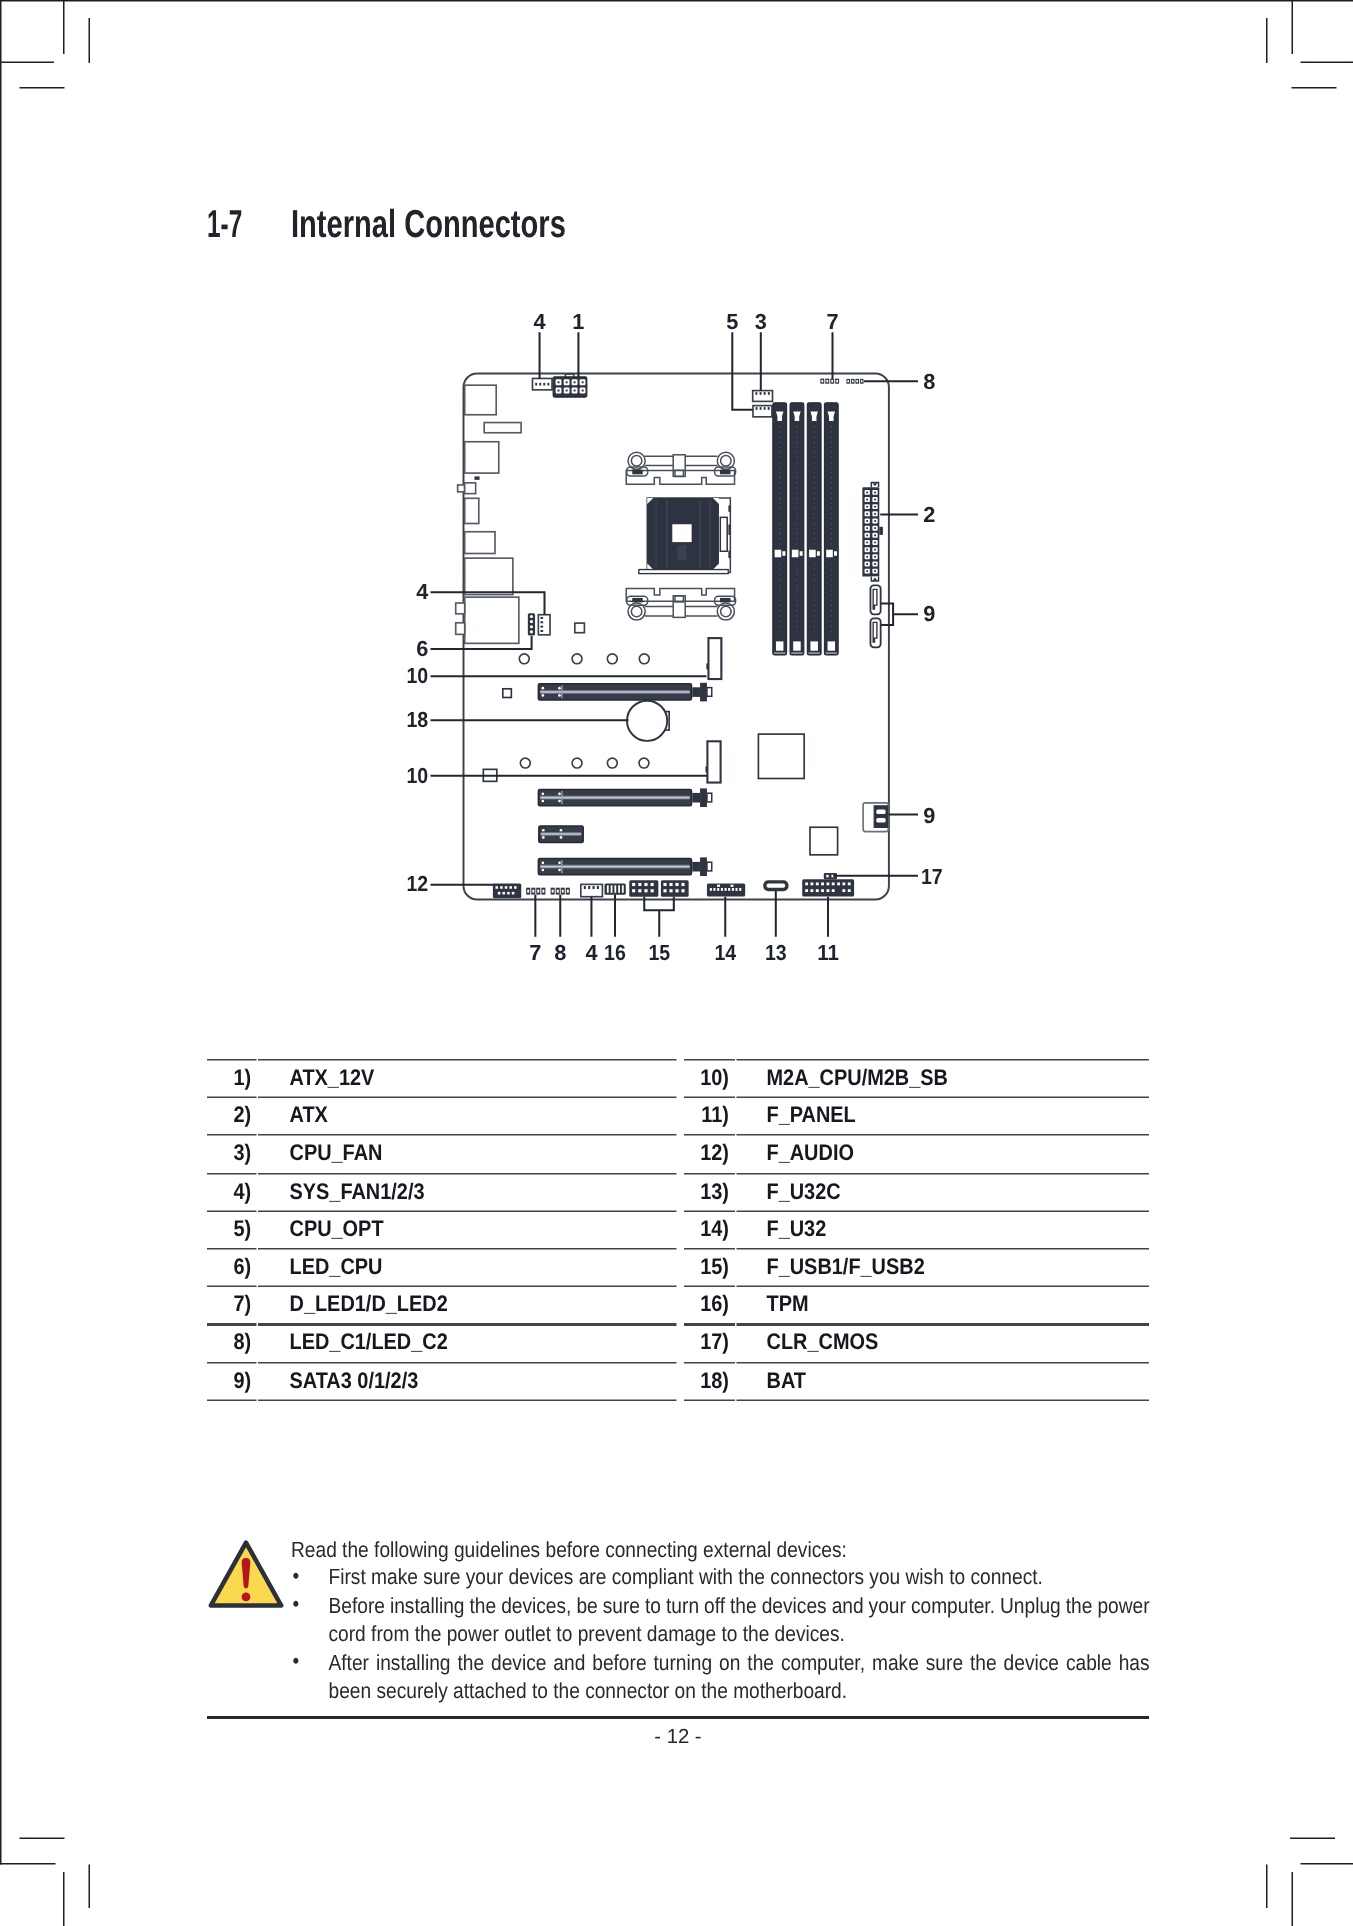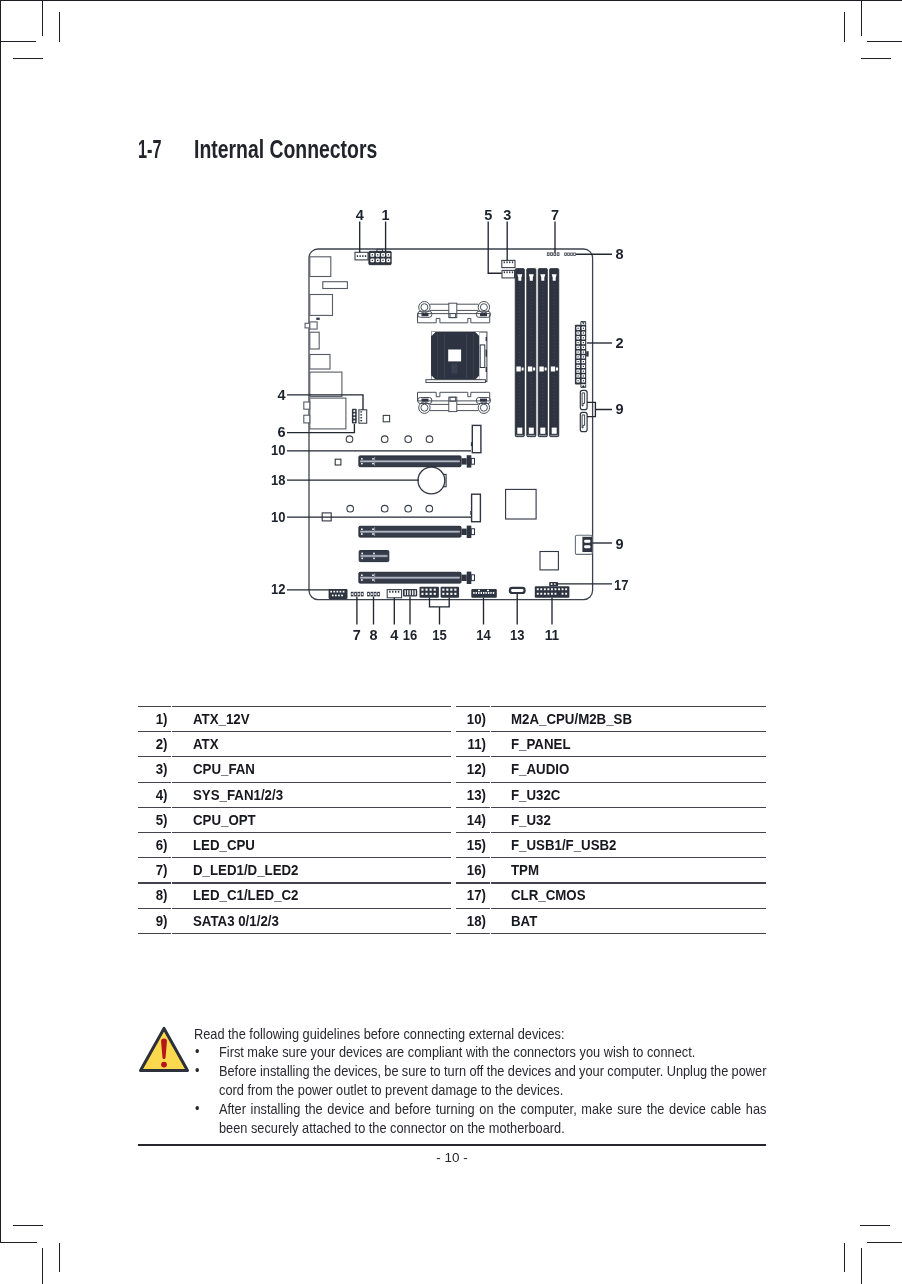--- a/index.html
+++ b/index.html
@@ -775,13 +775,13 @@
 
 <div class="abs gl" style="left:219.0px;top:1082.1px;">cord from the power outlet to prevent damage to the devices.</div>
 
 <div class="abs gl" style="left:194.5px;top:1099.5px;">•</div>
 <div class="abs gl" style="left:219.0px;top:1101.0px;word-spacing:1.25px;">After installing the device and before turning on the computer, make sure the device cable has</div>
 
 <div class="abs gl" style="left:219.0px;top:1119.9px;">been securely attached to the connector on the motherboard.</div>
 
 <div class="mark" style="left:138px;top:1144.2px;width:628.4px;height:2px;background:#26262c;"></div>
 
-<div class="abs" style="left:400px;top:1149.5px;width:104px;text-align:center;font-size:13.5px;color:#26262e;">- 10 -</div>
+<div class="abs" style="left:400px;top:1149.5px;width:104px;text-align:center;font-size:13.5px;color:#26262e;">- 12 -</div>
 
 </body></html>

